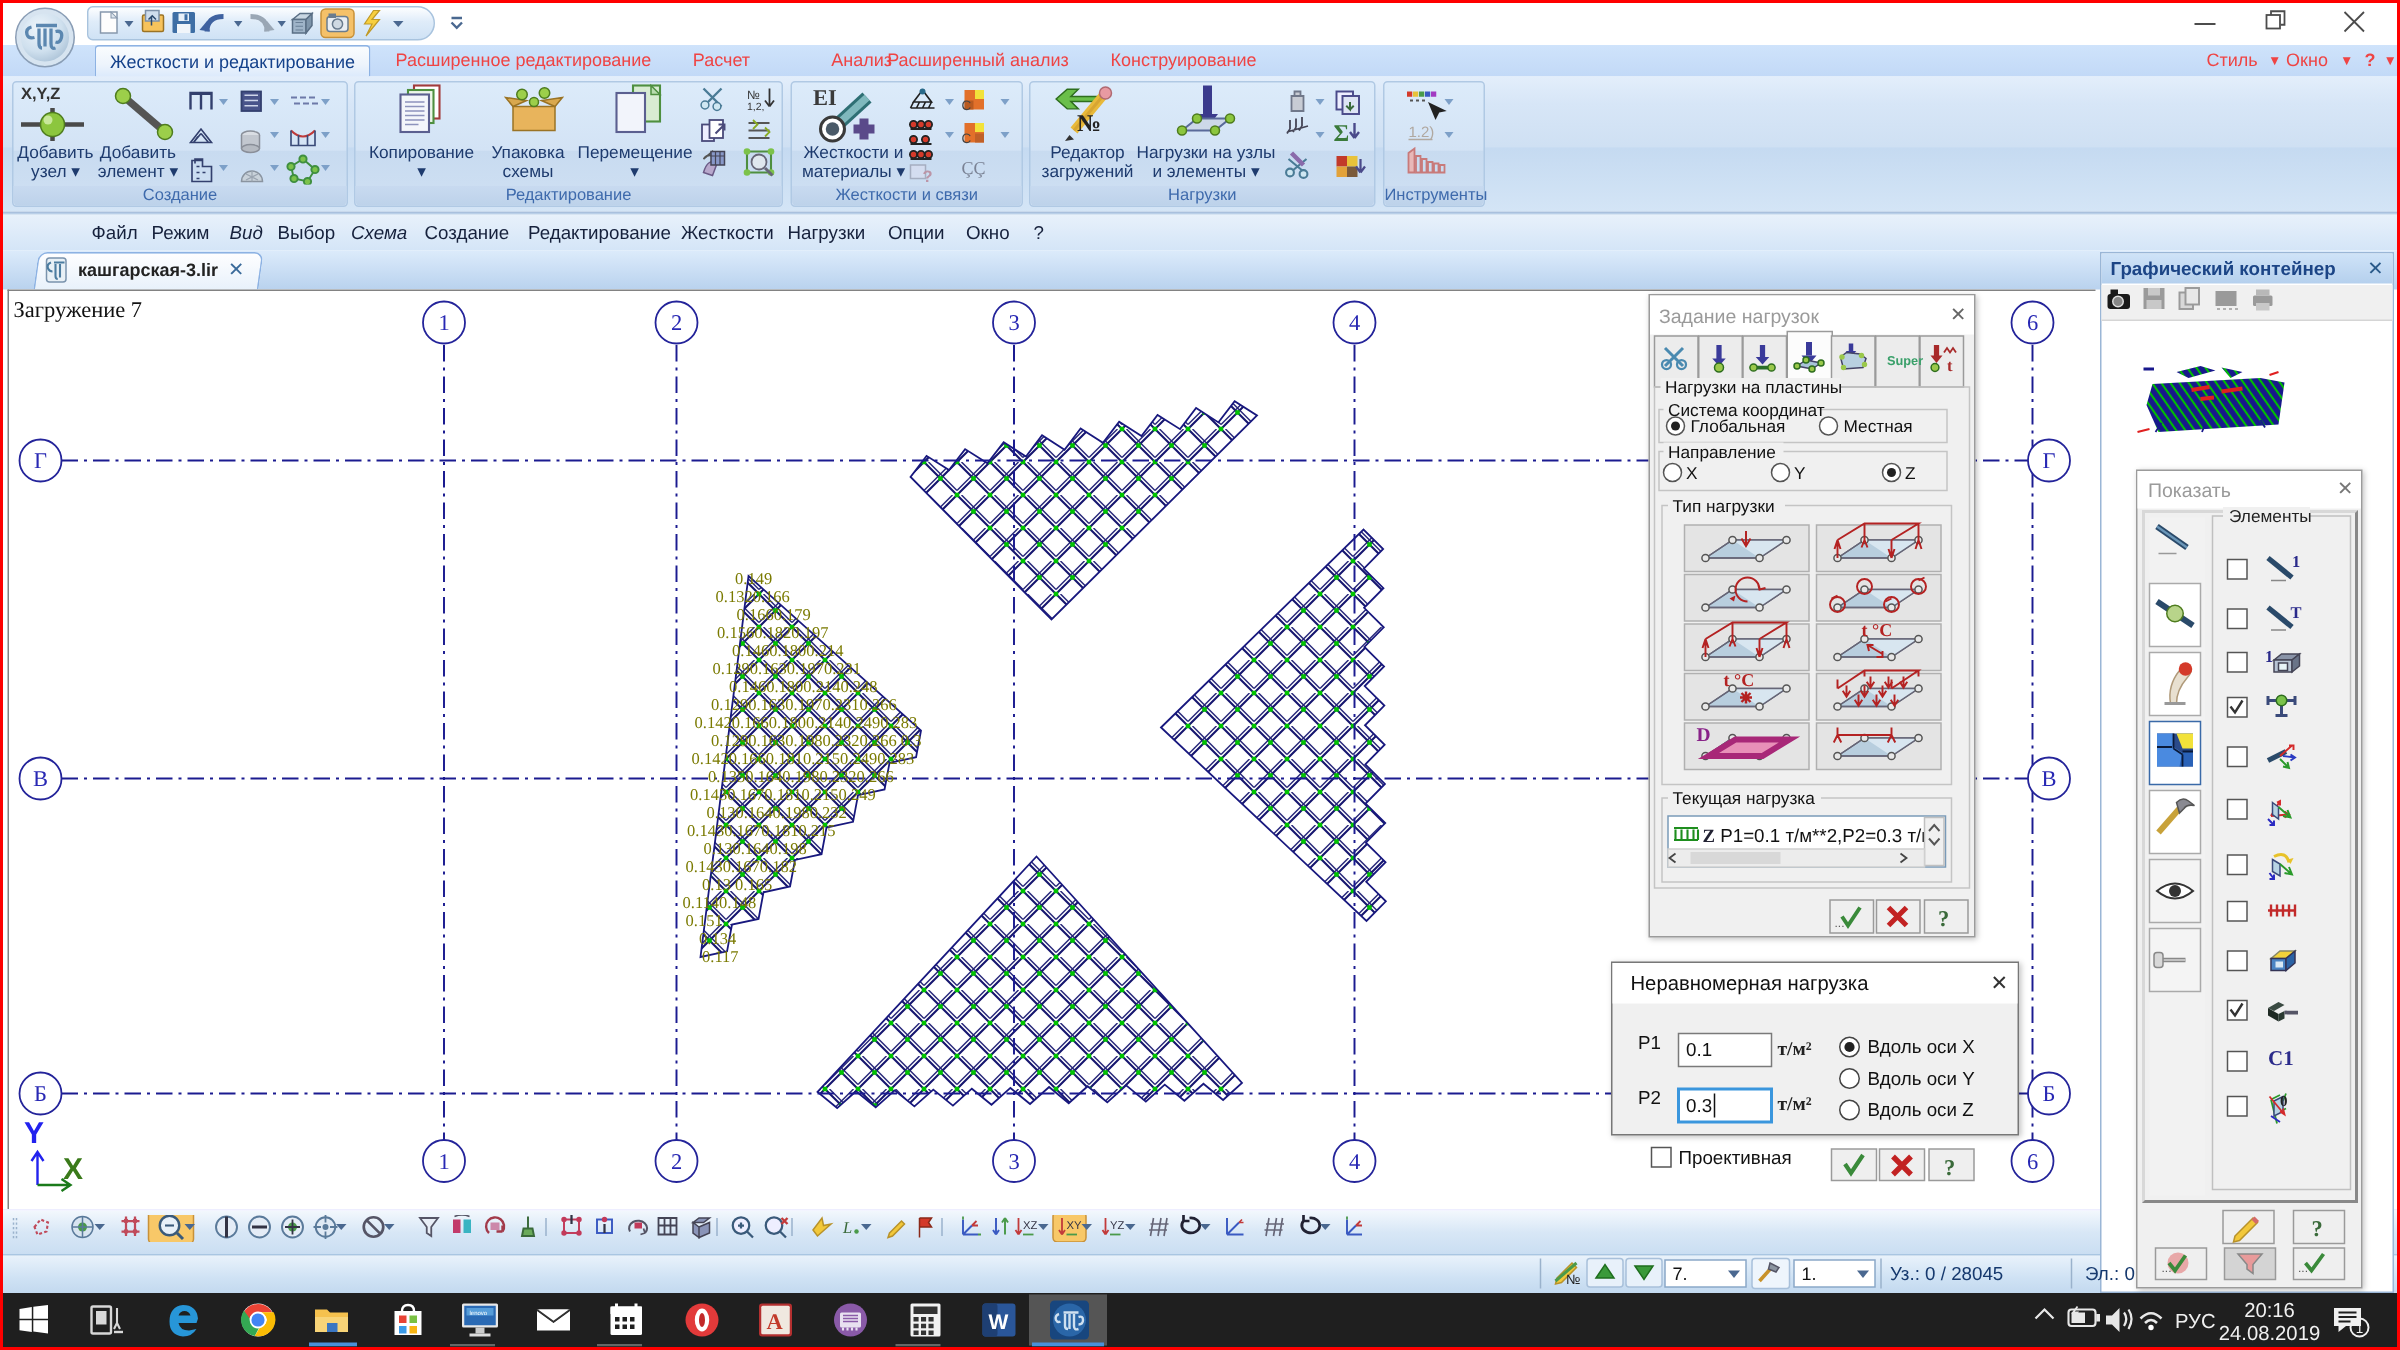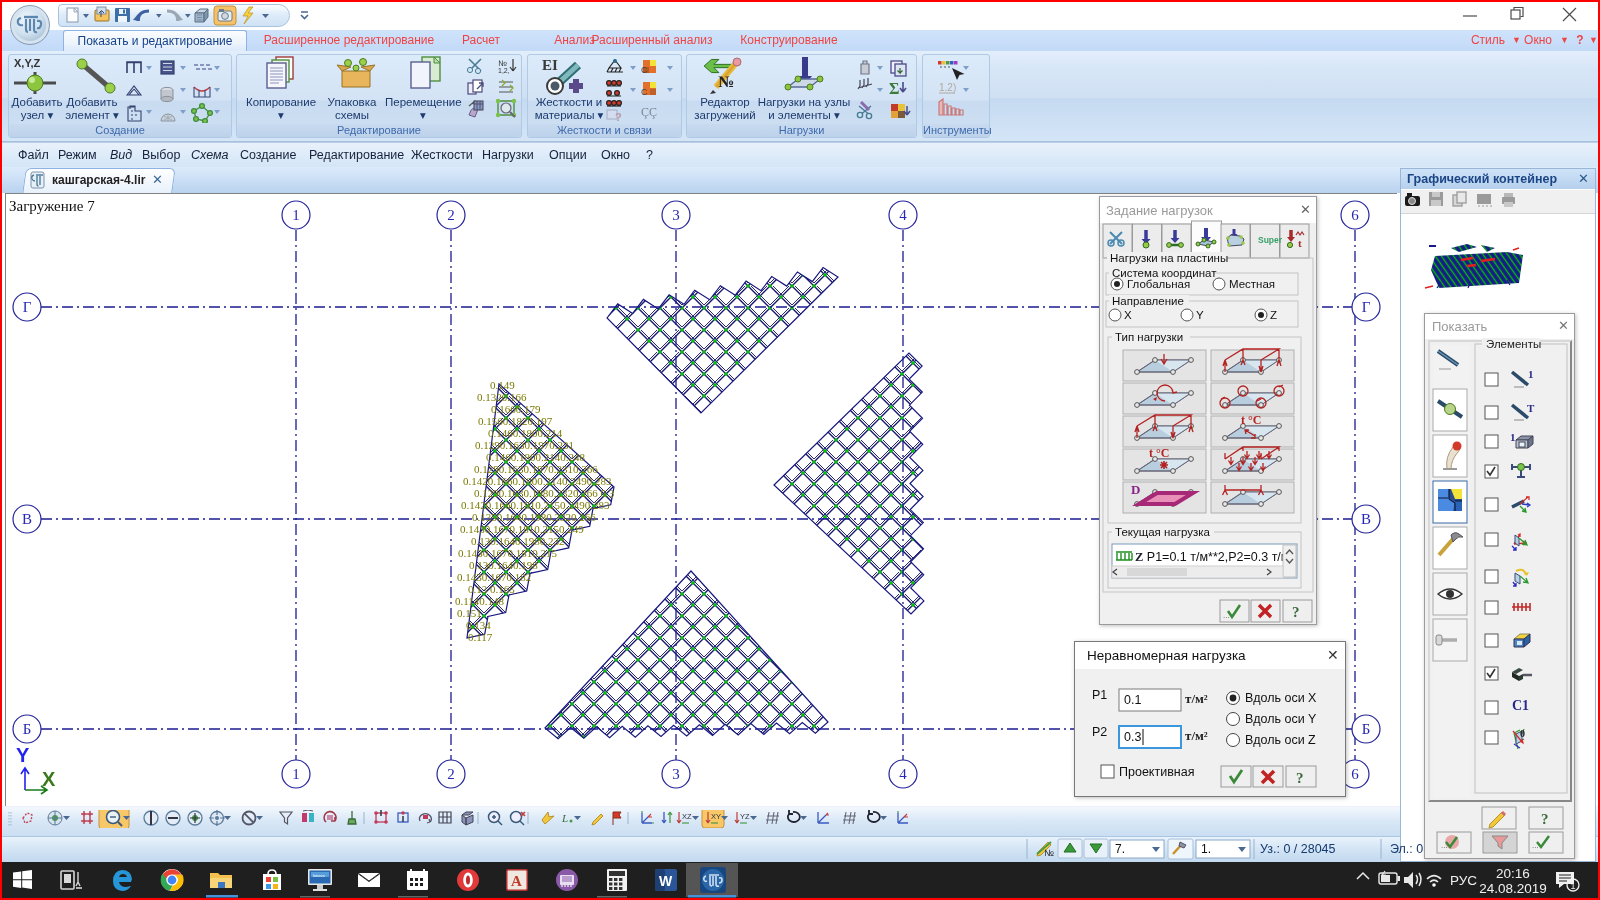--- a/index.html
+++ b/index.html
@@ -18,21 +18,21 @@
 .rtab{position:absolute;top:30px;height:21px;line-height:21px;font-size:12px;color:#ef4444;text-align:center;}
 #activetab{position:absolute;top:30px;height:21px;line-height:20px;background:linear-gradient(#fafcfe,#edf4fc 60%,#dceafc);border:1px solid #8db2e3;border-bottom:none;border-radius:3px 3px 0 0;font-size:12px;color:#15428b;text-align:center;}
 
 #ribbon{position:absolute;left:2px;top:51px;width:1596px;height:91px;border-bottom:1px solid #a9c0dd;background:linear-gradient(#e3eefb,#d7e6f7 20%,#cfe0f3 52%,#c5daf1 53%,#d4e5f6);}
 .rgroup{position:absolute;top:54px;height:84px;border:1px solid #b0c9e4;border-radius:3px;background:linear-gradient(#dcebfa,#d3e3f5 55%,#c8dbf0 56%,#cfe0f3);}
 .rgl{position:absolute;left:0;bottom:0;width:100%;height:13px;font-size:11px;color:#3e6aac;text-align:center;line-height:13px;background:linear-gradient(#c8daf0,#bdd2ea);border-radius:0 0 3px 3px;}
 .bigbtn{position:absolute;top:2px;font-size:11.5px;color:#1e3b6e;text-align:center;line-height:12.5px;}
 .dar{position:absolute;width:0;height:0;border-left:3.5px solid transparent;border-right:3.5px solid transparent;border-top:4px solid #7da0c8;}
 
 #menubar{position:absolute;left:2px;top:142px;width:1596px;height:25px;background:linear-gradient(#e8f1fb,#d4e5f7);border-top:1px solid #b9cfe8;font-size:12.5px;color:#16213c;}
-#menubar span{position:absolute;top:5px;}
+#menubar span{position:absolute;top:5px;margin-left:43px;}
 
 #doctabrow{position:absolute;left:2px;top:167px;width:1596px;height:26px;background:linear-gradient(#dcebfb,#b9d2ee);}
 #doctab{position:absolute;left:24px;top:168px;width:150px;height:25px;background:linear-gradient(#fefeff,#e8f1fb);border:1px solid #8db2e3;border-bottom:none;border-radius:6px 6px 0 0;transform:skewX(-8deg);}
 
 #canvas{position:absolute;left:5px;top:193px;width:1392px;height:613px;background:#ffffff;border-top:1px solid #828282;border-left:1px solid #828282;}
 
 #btoolbar{position:absolute;left:2px;top:806px;width:1596px;height:30px;background:linear-gradient(#f3f8fd,#d8e7f6 50%,#cadef2);border-top:1px solid #eef;}
 
 #statusbar{position:absolute;left:2px;top:836px;width:1596px;height:26px;background:linear-gradient(#e9f2fb,#cfe2f4 60%,#c3d9ef);border-top:1px solid #a9c6e2;font-size:12px;color:#1e3b6e;}
 
@@ -97,21 +97,21 @@
   </svg>
 <svg class="abs" style="left:1455px;top:4px;" width="140" height="22" viewBox="0 0 140 22">
     <g stroke="#4c4c4c" stroke-width="1.2" fill="none">
       <path d="M8 12 h14"></path>
       <rect x="56" y="6" width="9" height="9"></rect>
       <path d="M59 6 v-2.5 h9 v9 h-2.5"></path>
       <path d="M108 4 l13 13 M121 4 l-13 13"></path>
     </g>
   </svg>
 <div id="tabrow"></div>
-<div id="activetab" style="left:63px;width:184px;">Показать и редактирование</div>
+<div id="activetab" style="left:63px;width:184px;">Жесткости и редактирование</div>
 <span class="rtab" style="left:255px;width:188px;">Расширенное редактирование</span>
 <span class="rtab" style="left:450px;width:62px;">Расчет</span>
 <span class="rtab" style="left:518px;width:55px;margin-left:29px;">Анализ</span>
 <span class="rtab" style="left:590px;width:124px;">Расширенный анализ</span>
 <span class="rtab" style="left:735px;width:108px;">Конструирование</span>
 <span class="rtab" style="left:1468px;width:40px;">Стиль</span><span class="rtab" style="left:1512px;font-size:9px;">▼</span>
 <span class="rtab" style="left:1520px;width:36px;">Окно</span><span class="rtab" style="left:1560px;font-size:9px;">▼</span>
 <span class="rtab" style="left:1574px;width:12px;font-weight:bold;">?</span><span class="rtab" style="left:1589px;font-size:9px;">▼</span>
 <div id="ribbon"></div>
 
@@ -360,21 +360,21 @@
     <span style="left:547px;text-align:right;">Опции</span>
     <span style="left:599px;">Окно</span>
     <span style="left:644px;">?</span>
 </div>
 <div id="doctabrow"></div>
 <div id="doctab"></div>
 <svg class="abs" style="left:28px;top:170px;z-index:3;" width="20" height="20" viewBox="0 0 20 20">
     <rect x="3" y="2" width="13" height="16" rx="2" fill="#e8f0f6" stroke="#7a93ad"></rect>
     <path d="M6 5 q-3 1 -2 4 q1 2 3 2 M8 5 h7 M9 6 v8 q0 2 1.5 2 M12 6 v9" stroke="#4c7ca0" fill="none" stroke-width="1.4"></path>
   </svg>
-<div class="abs" style="left:52px;top:173px;z-index:3;font-size:12px;font-weight:bold;color:#222;">кашгарская-4.lir</div>
+<div class="abs" style="left:52px;top:173px;z-index:3;font-size:12px;font-weight:bold;color:#222;">кашгарская-3.lir</div>
 <div class="abs" style="left:152px;top:172px;z-index:3;font-size:13px;color:#3a6a9a;">✕</div>
 <div id="canvas"></div>
 <svg class="abs" style="left:5px;top:193px;z-index:1;" width="1392" height="613" viewBox="0 0 1392 613">
 <g transform="translate(-5,-193)">
 <defs>
 <pattern id="mesh" width="22" height="22" patternUnits="userSpaceOnUse">
           <path d="M0 0 L22 22 M22 0 L0 22" stroke="#16166f" stroke-width="1.4" fill="none"></path>
           <path d="M3 0 L22 19 M0 19 L19 0" stroke="#16166f" stroke-width="1.0" fill="none" opacity="0.92"></path>
           <rect x="-1.5" y="-1.5" width="3.0" height="3.0" fill="#00c400"></rect>
           <rect x="9.5" y="9.5" width="3.0" height="3.0" fill="#00c400"></rect>
@@ -1253,21 +1253,21 @@
       <path d="M18 373 l-4 3 4 3 m150 -6 l4 3 -4 3" stroke="#444" fill="none" stroke-width="1.2"></path>
 <rect x="121" y="404" width="29" height="22" fill="#efefef" stroke="#9a9a9a"></rect>
 <path d="M129 415 l4 6 8 -12" stroke="#3a8a3a" stroke-width="2.6" fill="none"></path>
       <text x="124" y="422" font-size="8" fill="#555">...</text>
 <rect x="152" y="404" width="29" height="22" fill="#efefef" stroke="#9a9a9a"></rect>
 <path d="M160 409 l12 12 m0 -12 l-12 12" stroke="#c22222" stroke-width="3.4"></path>
 <rect x="184" y="404" width="29" height="22" fill="#efefef" stroke="#9a9a9a"></rect>
 <text x="193" y="421" font-size="15" font-weight="bold" fill="#3a6a3a" font-family="Liberation Serif">?</text>
 </g>
   </svg>
-<div class="dlg" style="left:1074px;top:641px;width:272px;height:156px;z-index:28;border:1px solid #777;">
+<div class="dlg" style="left:1074px;top:641px;width:272px;height:116px;z-index:28;border:1px solid #777;">
 <div class="dlgtitle" style="height:27px;"></div>
 <div class="lbl" style="left:12px;top:6px;font-size:13.5px;color:#111;">Неравномерная нагрузка</div>
 <div class="lbl" style="left:252px;top:5px;font-size:14px;color:#333;">✕</div>
 </div>
 <svg class="abs" style="left:1074px;top:641px;z-index:29;" width="272" height="156" viewBox="0 0 272 156">
     <g>
 <text x="18" y="58" font-size="12.5" fill="#111">P1</text>
 <rect x="45" y="48" width="62" height="22" fill="#fff" stroke="#7a7a7a"></rect>
       <text x="50" y="63" font-size="12.5" fill="#111">0.1</text>
 <text x="111" y="62" font-size="13" font-weight="bold" fill="#222" font-family="Liberation Serif">т/м²</text>

